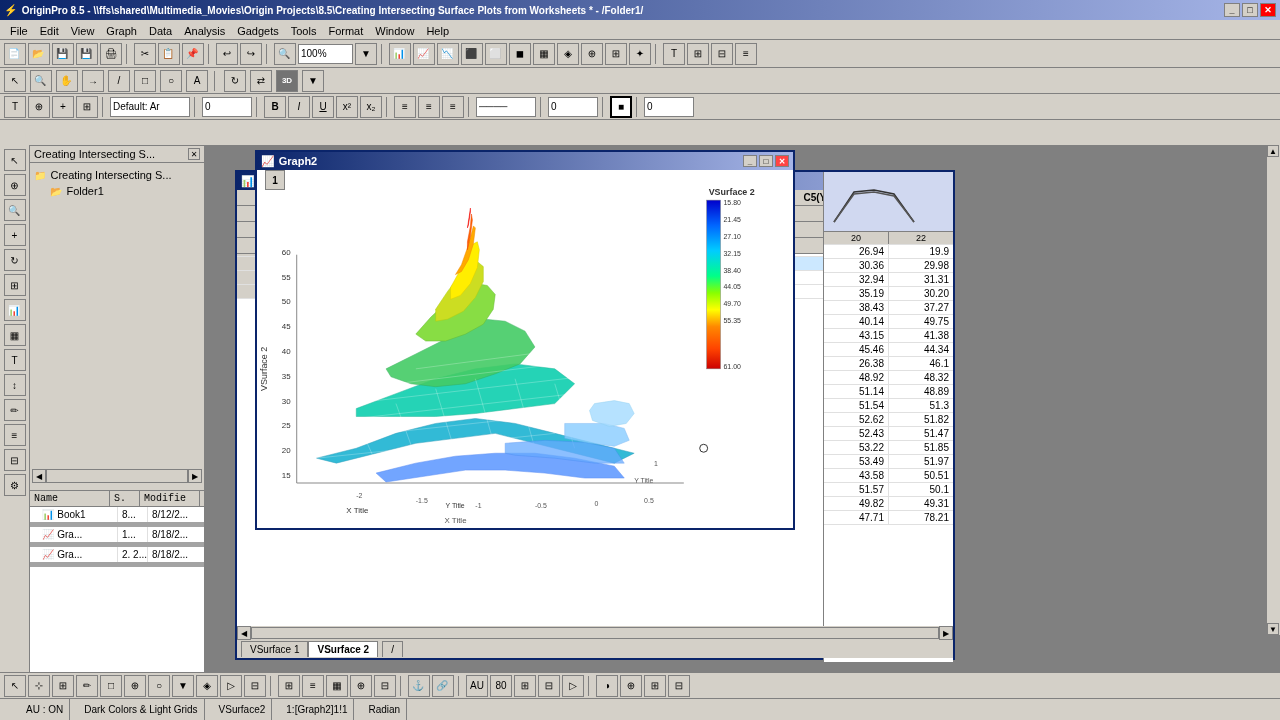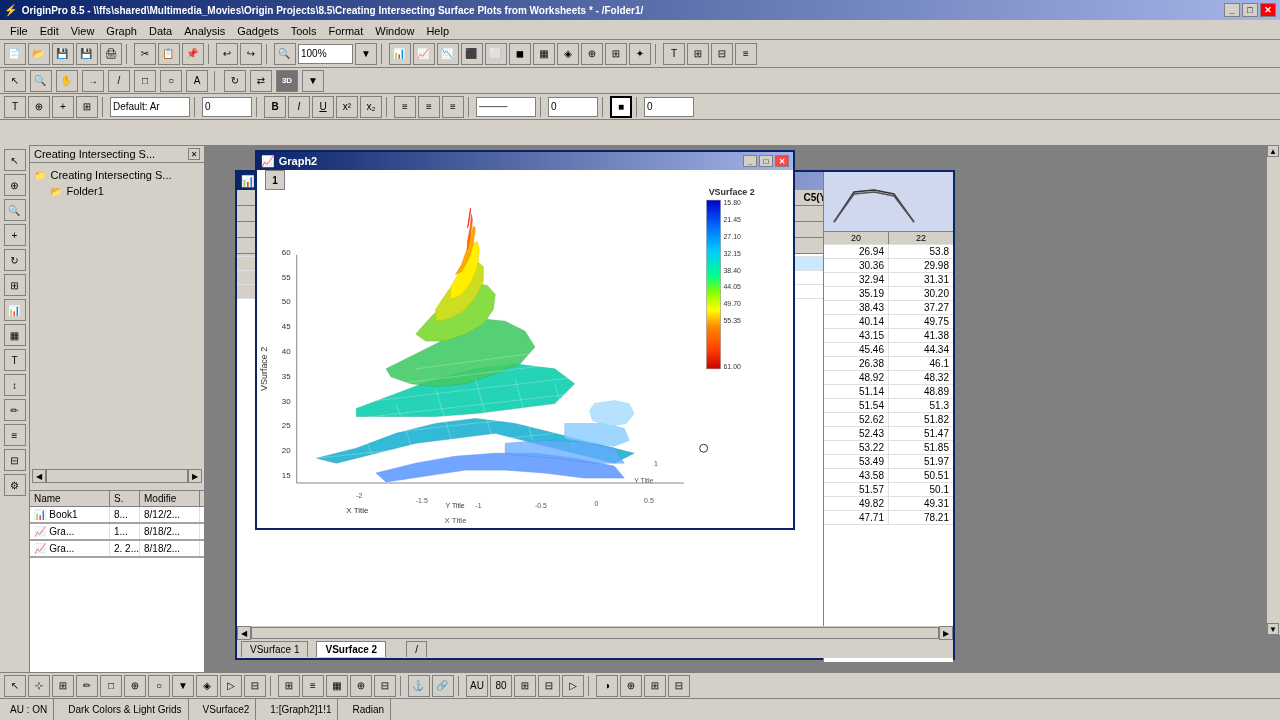--- a/index.html
+++ b/index.html
@@ -138,27 +138,29 @@
       background: #d4d0c8;
       display: grid;
       grid-template-columns: 80px 30px 60px;
       border-bottom: 1px solid #808080;
       font-size: 10px;
     }
     .file-list-col {
       padding: 2px 4px;
       border-right: 1px solid #808080;
       font-size: 10px;
+      font-family: Liberation Mono, monospace;
     }
     .file-row {
       display: grid;
       grid-template-columns: 80px 30px 60px;
       font-size: 10px;
-      border-bottom: 2px solid #a3a3a3;
+      border-bottom: 5px solid #a3a3a3;
       cursor: pointer;
+      padding-left: 8px;
     }
     .file-cell { padding: 2px 4px; border-right: 1px solid #e0e0e0; overflow: hidden; white-space: nowrap; }
 
     
     #main-area {
       position: absolute;
       left: 205px; top: 145px;
       right: 0;
       bottom: 25px;
       background: #808080;
@@ -191,21 +193,21 @@
       cursor: pointer; color: black;
     }
 
     
     #sheet-tabs {
       position: absolute;
       bottom: 0; left: 0; right: 0;
       height: 18px;
       background: #d4d0c8;
       display: flex; align-items: center;
-      padding-left: 4px; gap: 8px;
+      padding-left: 4px; gap: 0;
     }
     .sheet-tab {
       padding: 2px 8px;
       border: 1px solid #808080;
       border-bottom: none;
       background: #d4d0c8;
       font-size: 10px;
       cursor: pointer;
       height: 16px;
       display: flex; align-items: center;
@@ -271,21 +273,21 @@
     }
 
     
     #status-bar {
       position: absolute;
       bottom: 0; left: 0; right: 0;
       height: 22px;
       background: #d4d0c8;
       border-top: 1px solid #808080;
       display: flex; align-items: center;
-      padding: 0 4px;
+      padding: 0 20px;
       font-size: 10px;
       gap: 8px;
     }
     .status-item {
       display: flex; align-items: center;
       padding: 0 6px;
       border-right: 1px solid #808080;
       height: 100%;
       font-size: 10px;
     }
@@ -652,21 +654,21 @@
             <polyline points="10,50 30,22 50,20 70,24 90,50" stroke="#555" stroke-width="1.5" fill="none"></polyline>
           </svg>
         </div>
 
         <div class="right-data-row">
           <div class="right-data-cell right-header">20</div>
           <div class="right-data-cell right-header">22</div>
         </div>
         <div class="right-data-row">
             <div class="right-data-cell">26.94</div>
-            <div class="right-data-cell">53.8</div>
+            <div class="right-data-cell">19.9</div>
           </div>
         <div class="right-data-row">
             <div class="right-data-cell">30.36</div>
             <div class="right-data-cell">29.98</div>
           </div>
         <div class="right-data-row">
             <div class="right-data-cell">32.94</div>
             <div class="right-data-cell">31.31</div>
           </div>
         <div class="right-data-row">

